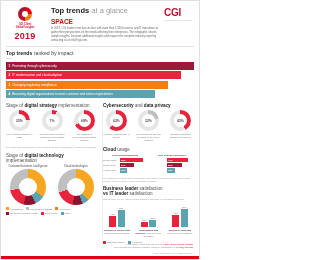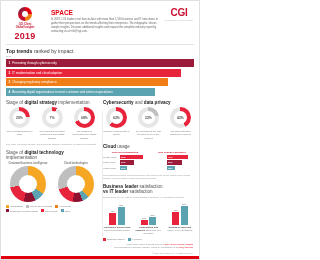--- a/index.html
+++ b/index.html
@@ -14,21 +14,21 @@
       position:relative;}
   .brandmark:after{content:"";position:absolute;inset:4px;border-radius:50%;background:#fff;}
   .brandtxt{font-size:2.6px;color:#c8102e;line-height:1.35;margin-top:1.5px;font-weight:bold;}
   .brandyear{font-size:9px;color:#c8102e;font-weight:bold;letter-spacing:.2px;margin-top:1px;}
   .headmid{flex:1;padding-left:6px;padding-top:1px;}
   .h-title{font-size:7.5px;color:#333;}
   .h-title b{color:#222;font-weight:bold;}
   .h-title span{color:#9a9a9a;}
   .h-sector{font-size:6.5px;color:#e3000f;font-weight:bold;margin-top:3px;}
   .h-body{font-size:2.7px;color:#666;line-height:1.5;margin-top:2px;max-width:118px;}
-  .cgilogo{width:30px;text-align:center;padding-top:2px;}
+  .cgilogo{width:30px;text-align:left;padding-top:2px;}
   .cgilogo .lg{font-size:10px;font-weight:bold;color:#c8102e;letter-spacing:-.3px;}
   .cgilogo .tag{font-size:1.8px;color:#b9b9b9;margin-top:1px;}
 
   .divider{height:1px;background:#e3e3e3;margin:0 5px;}
 
   
   .sec{padding:3px 5px 0 5px;}
   .sec-h{font-size:5.2px;color:#444;margin-bottom:1px;}
   .sec-h b{color:#222;}
   .sub-note{font-size:2.4px;color:#999;margin-bottom:1.5px;}
@@ -101,20 +101,24 @@
   <div class="header">
     <div class="brandbox">
       <div class="brandmark"></div>
       <div class="brandtxt">
         <div>CGI Client</div>
         <div>Global Insights</div>
       </div>
       <div class="brandyear">2019</div>
     </div>
     <div class="headmid">
+      <div class="h-title">
+        <b>Top trends</b>
+        <span>at a glance</span>
+      </div>
       <div class="h-sector">SPACE</div>
       <div class="h-body">In 2019, CGI leaders met face-to-face with more than 1,550 business and IT executives to gather their perspectives on the trends affecting their enterprises. The infographic shares sample insights. Discover additional insights and request the complete industry report by contacting us at info@cgi.com.</div>
     </div>
     <div class="cgilogo">
       <div class="lg">CGI</div>
       <div class="tag">EXPERIENCE THE COMMITMENT</div>
     </div>
   </div>
 
   <div class="divider"></div>

